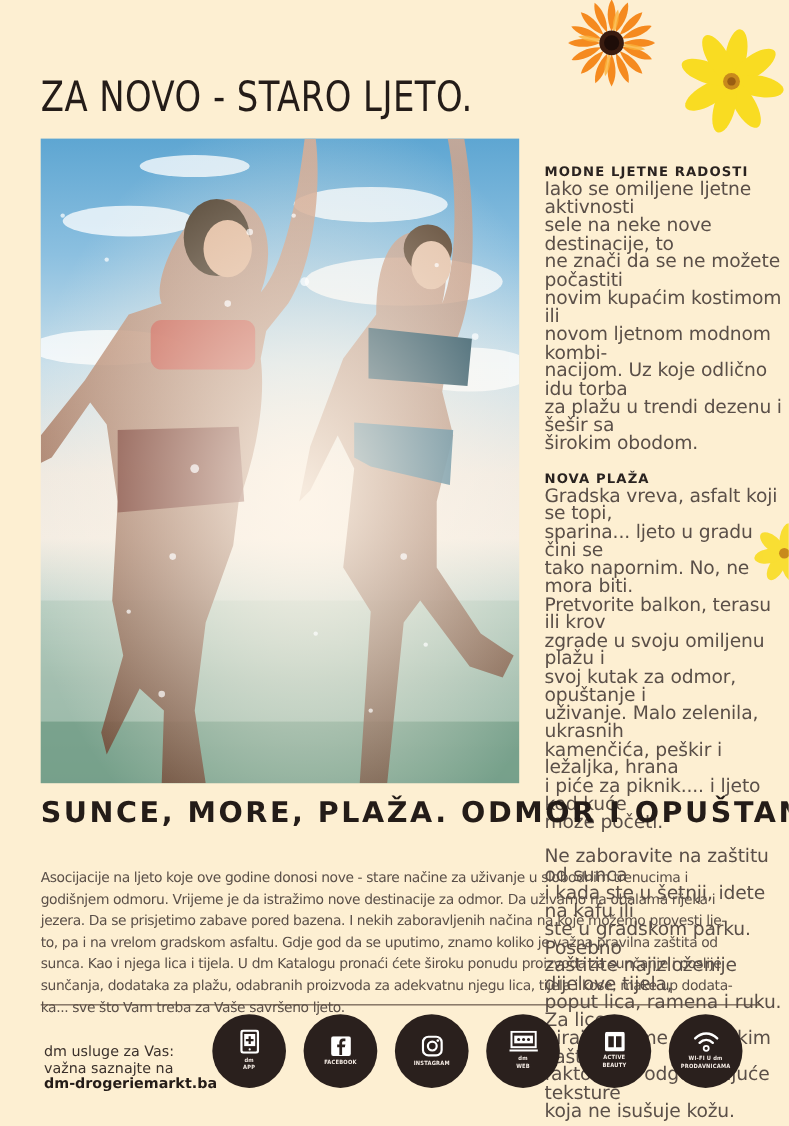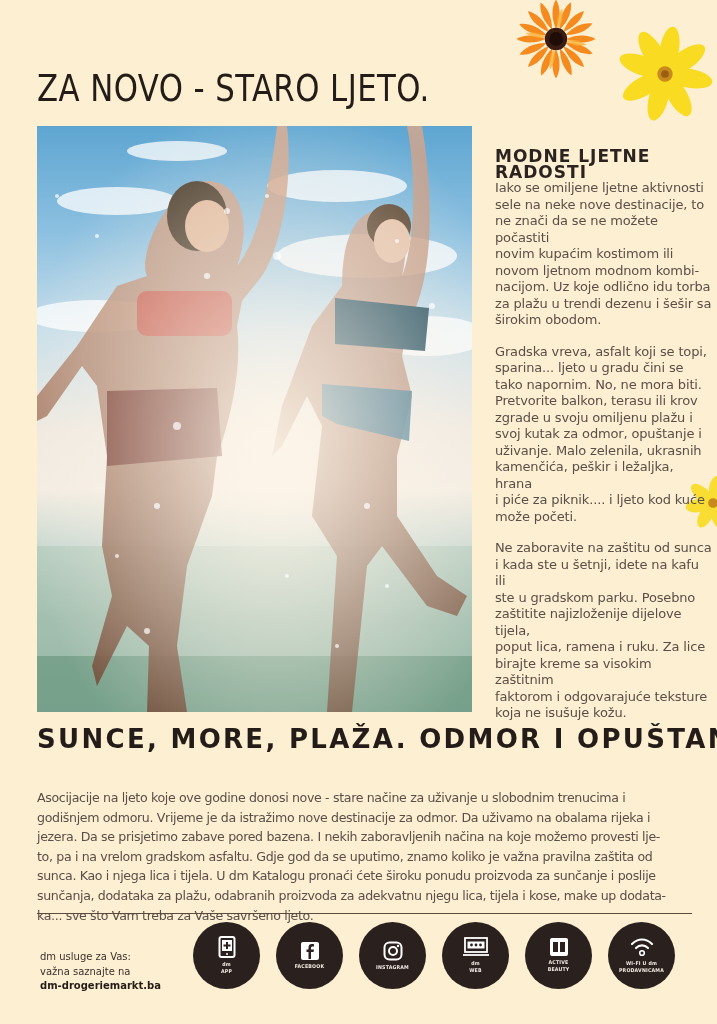--- a/index.html
+++ b/index.html
@@ -46,28 +46,28 @@
     
     .sidebar {
       position: absolute;
       left: 495px; top: 148px;
       width: 218px;
     }
     .sb-section { margin-bottom: 15px; }
     .sb-heading {
       font-family: "DejaVu Sans", sans-serif;
       font-weight: bold;
-      font-size: 17px;
+      font-size: 12px;
       letter-spacing: 1px;
       color: #2a2320;
       line-height: 16px;
     }
     .sb-body {
       font-family: "DejaVu Sans", sans-serif;
-      font-size: 13px;
+      font-size: 17px;
       line-height: 16.5px;
       color: #5a4f48;
       white-space: pre-line;
       letter-spacing: -0.15px;
     }
 
     
     .main-heading {
       position: absolute;
       left: 37px; top: 724px;
@@ -94,21 +94,21 @@
       left: 37px; top: 913px;
       width: 655px; height: 1px;
       background: #5b4a3e;
     }
 
     
     .footer-text {
       position: absolute;
       left: 40px; top: 950px;
       font-family: "DejaVu Sans", sans-serif;
-      font-size: 10px;
+      font-size: 13px;
       line-height: 14.5px;
       color: #3a302b;
     }
     .footer-text .url { font-weight: bold; color: #241c18; text-align: center; }
 
     .services {
       position: absolute;
       left: 193px; top: 922px;
       display: flex;
       gap: 16px;
@@ -269,20 +269,21 @@
       <div class="sb-body">Iako se omiljene ljetne aktivnosti
 sele na neke nove destinacije, to
 ne znači da se ne možete počastiti
 novim kupaćim kostimom ili
 novom ljetnom modnom kombi-
 nacijom. Uz koje odlično idu torba
 za plažu u trendi dezenu i šešir sa
 širokim obodom.</div>
     </div>
     <div class="sb-section">
+      <div class="sb-heading">NOVA PLAŽA</div>
       <div class="sb-body">Gradska vreva, asfalt koji se topi,
 sparina... ljeto u gradu čini se
 tako napornim. No, ne mora biti.
 Pretvorite balkon, terasu ili krov
 zgrade u svoju omiljenu plažu i
 svoj kutak za odmor, opuštanje i
 uživanje. Malo zelenila, ukrasnih
 kamenčića, peškir i ležaljka, hrana
 i piće za piknik.... i ljeto kod kuće
 može početi.</div>

